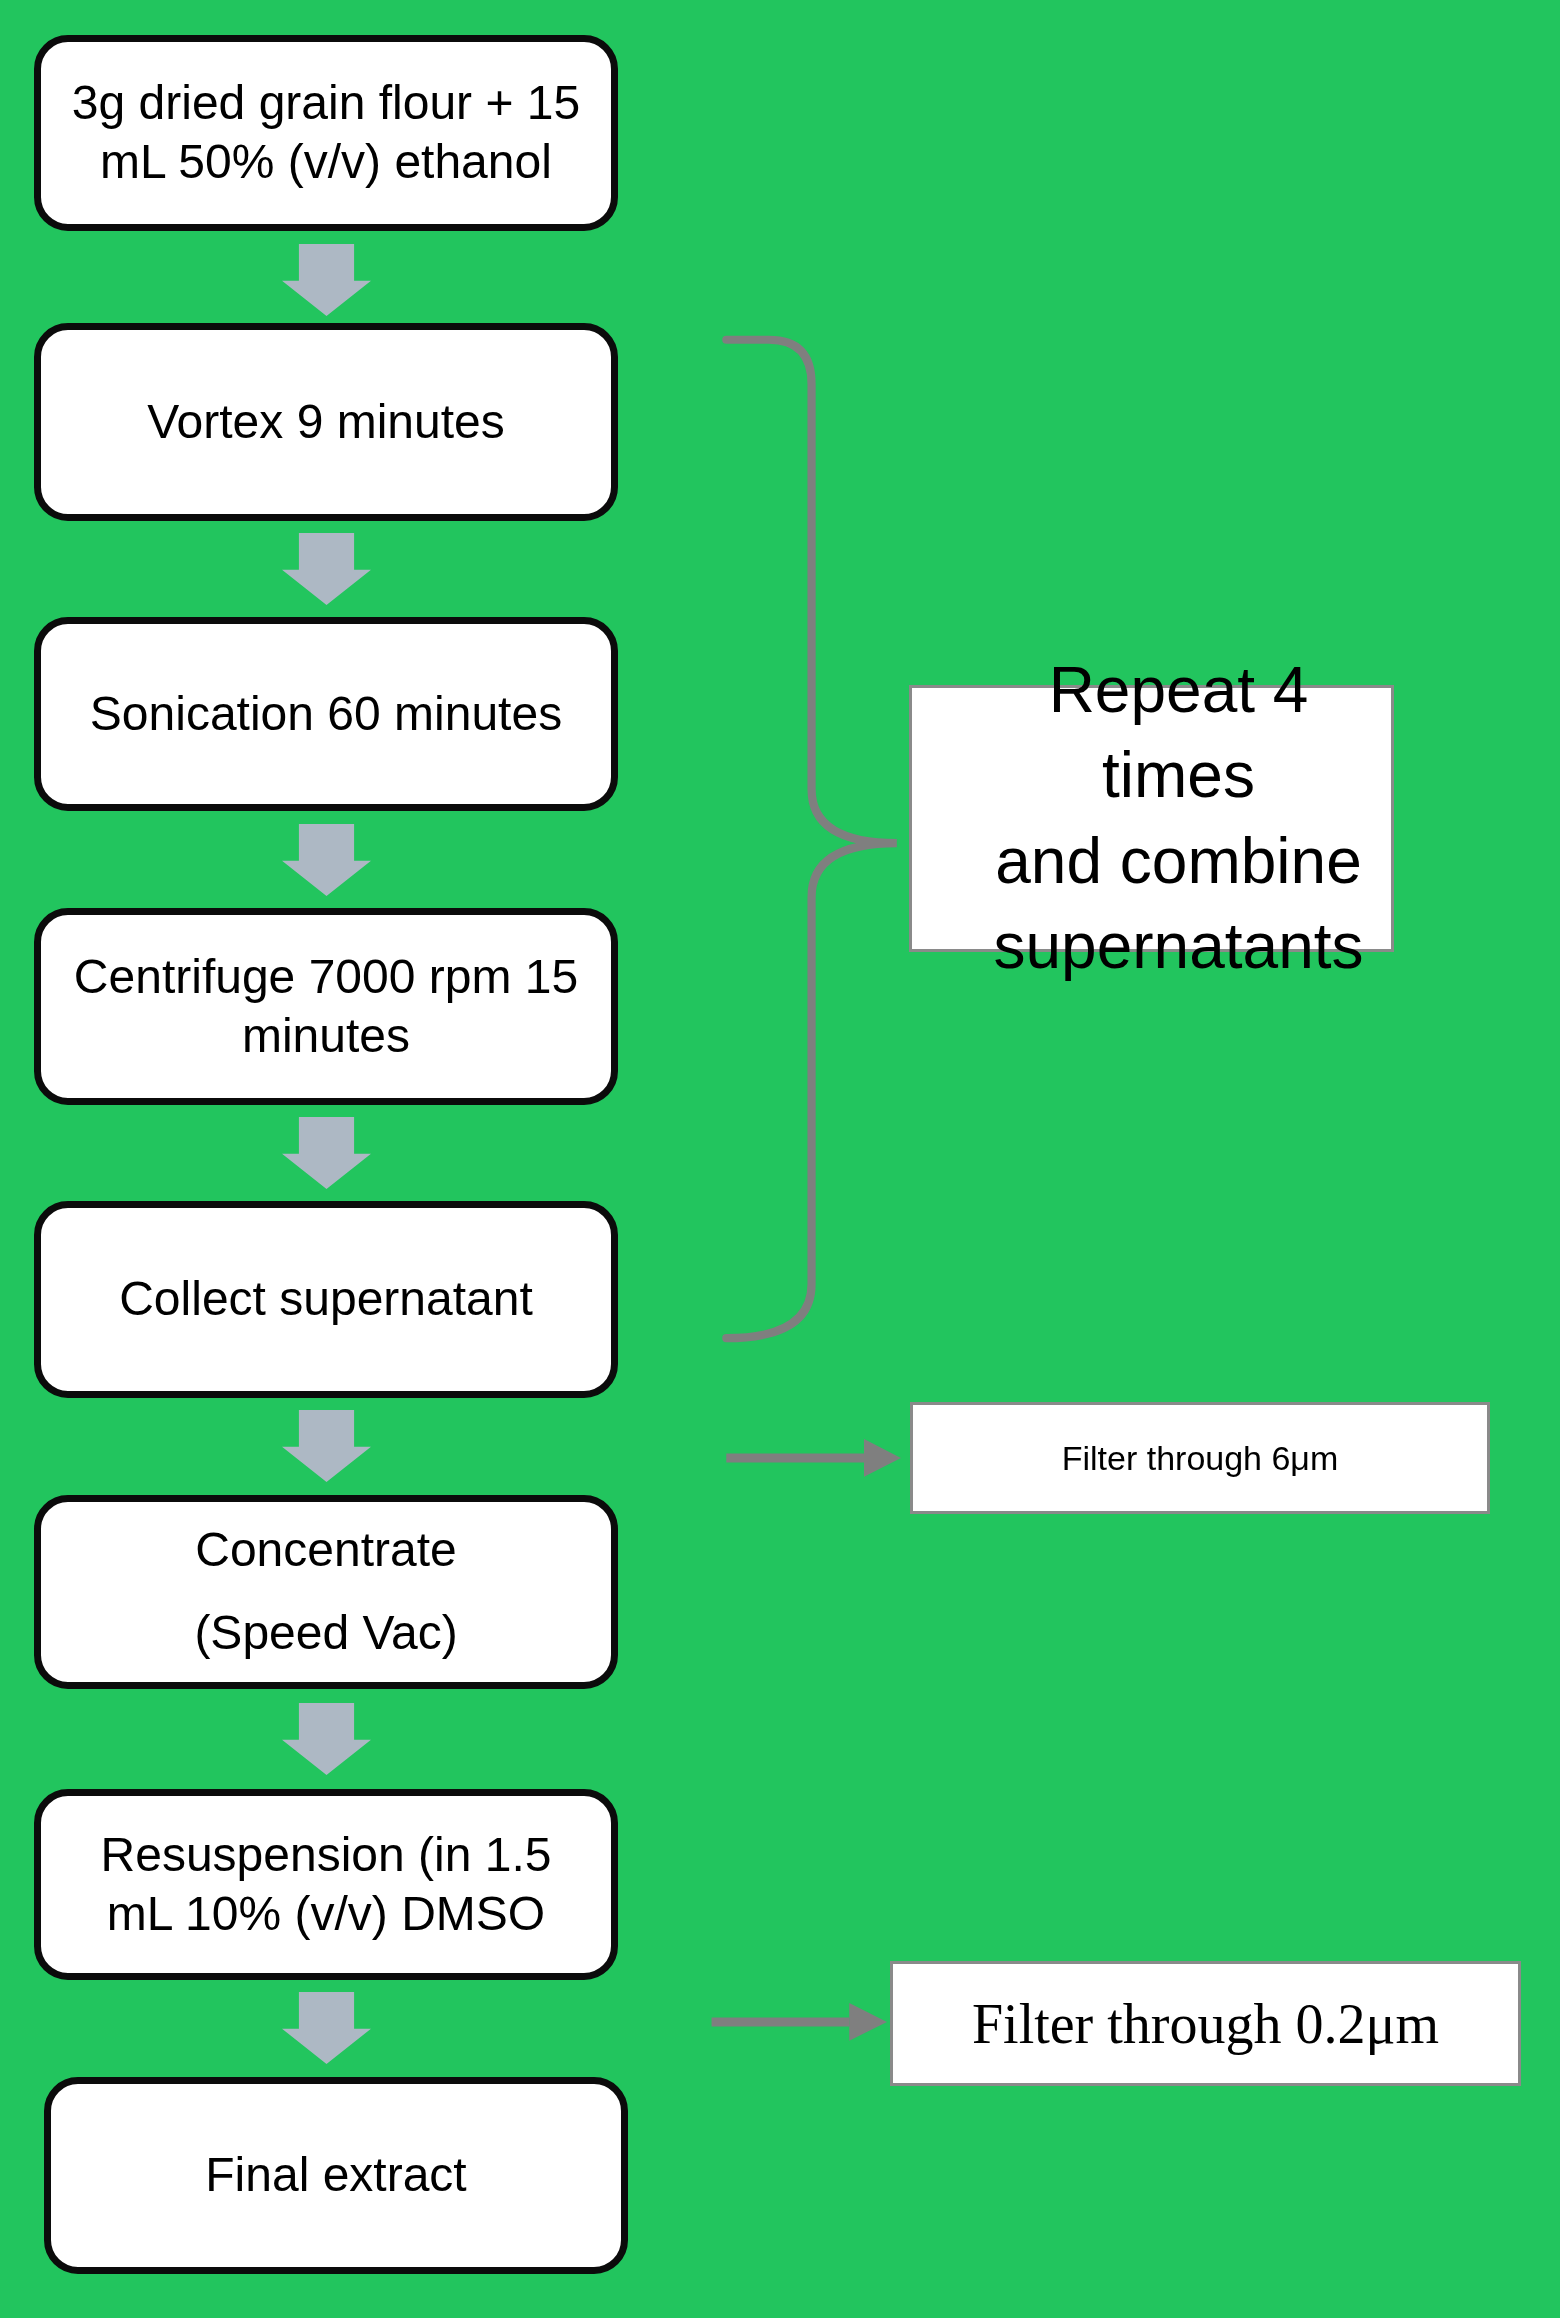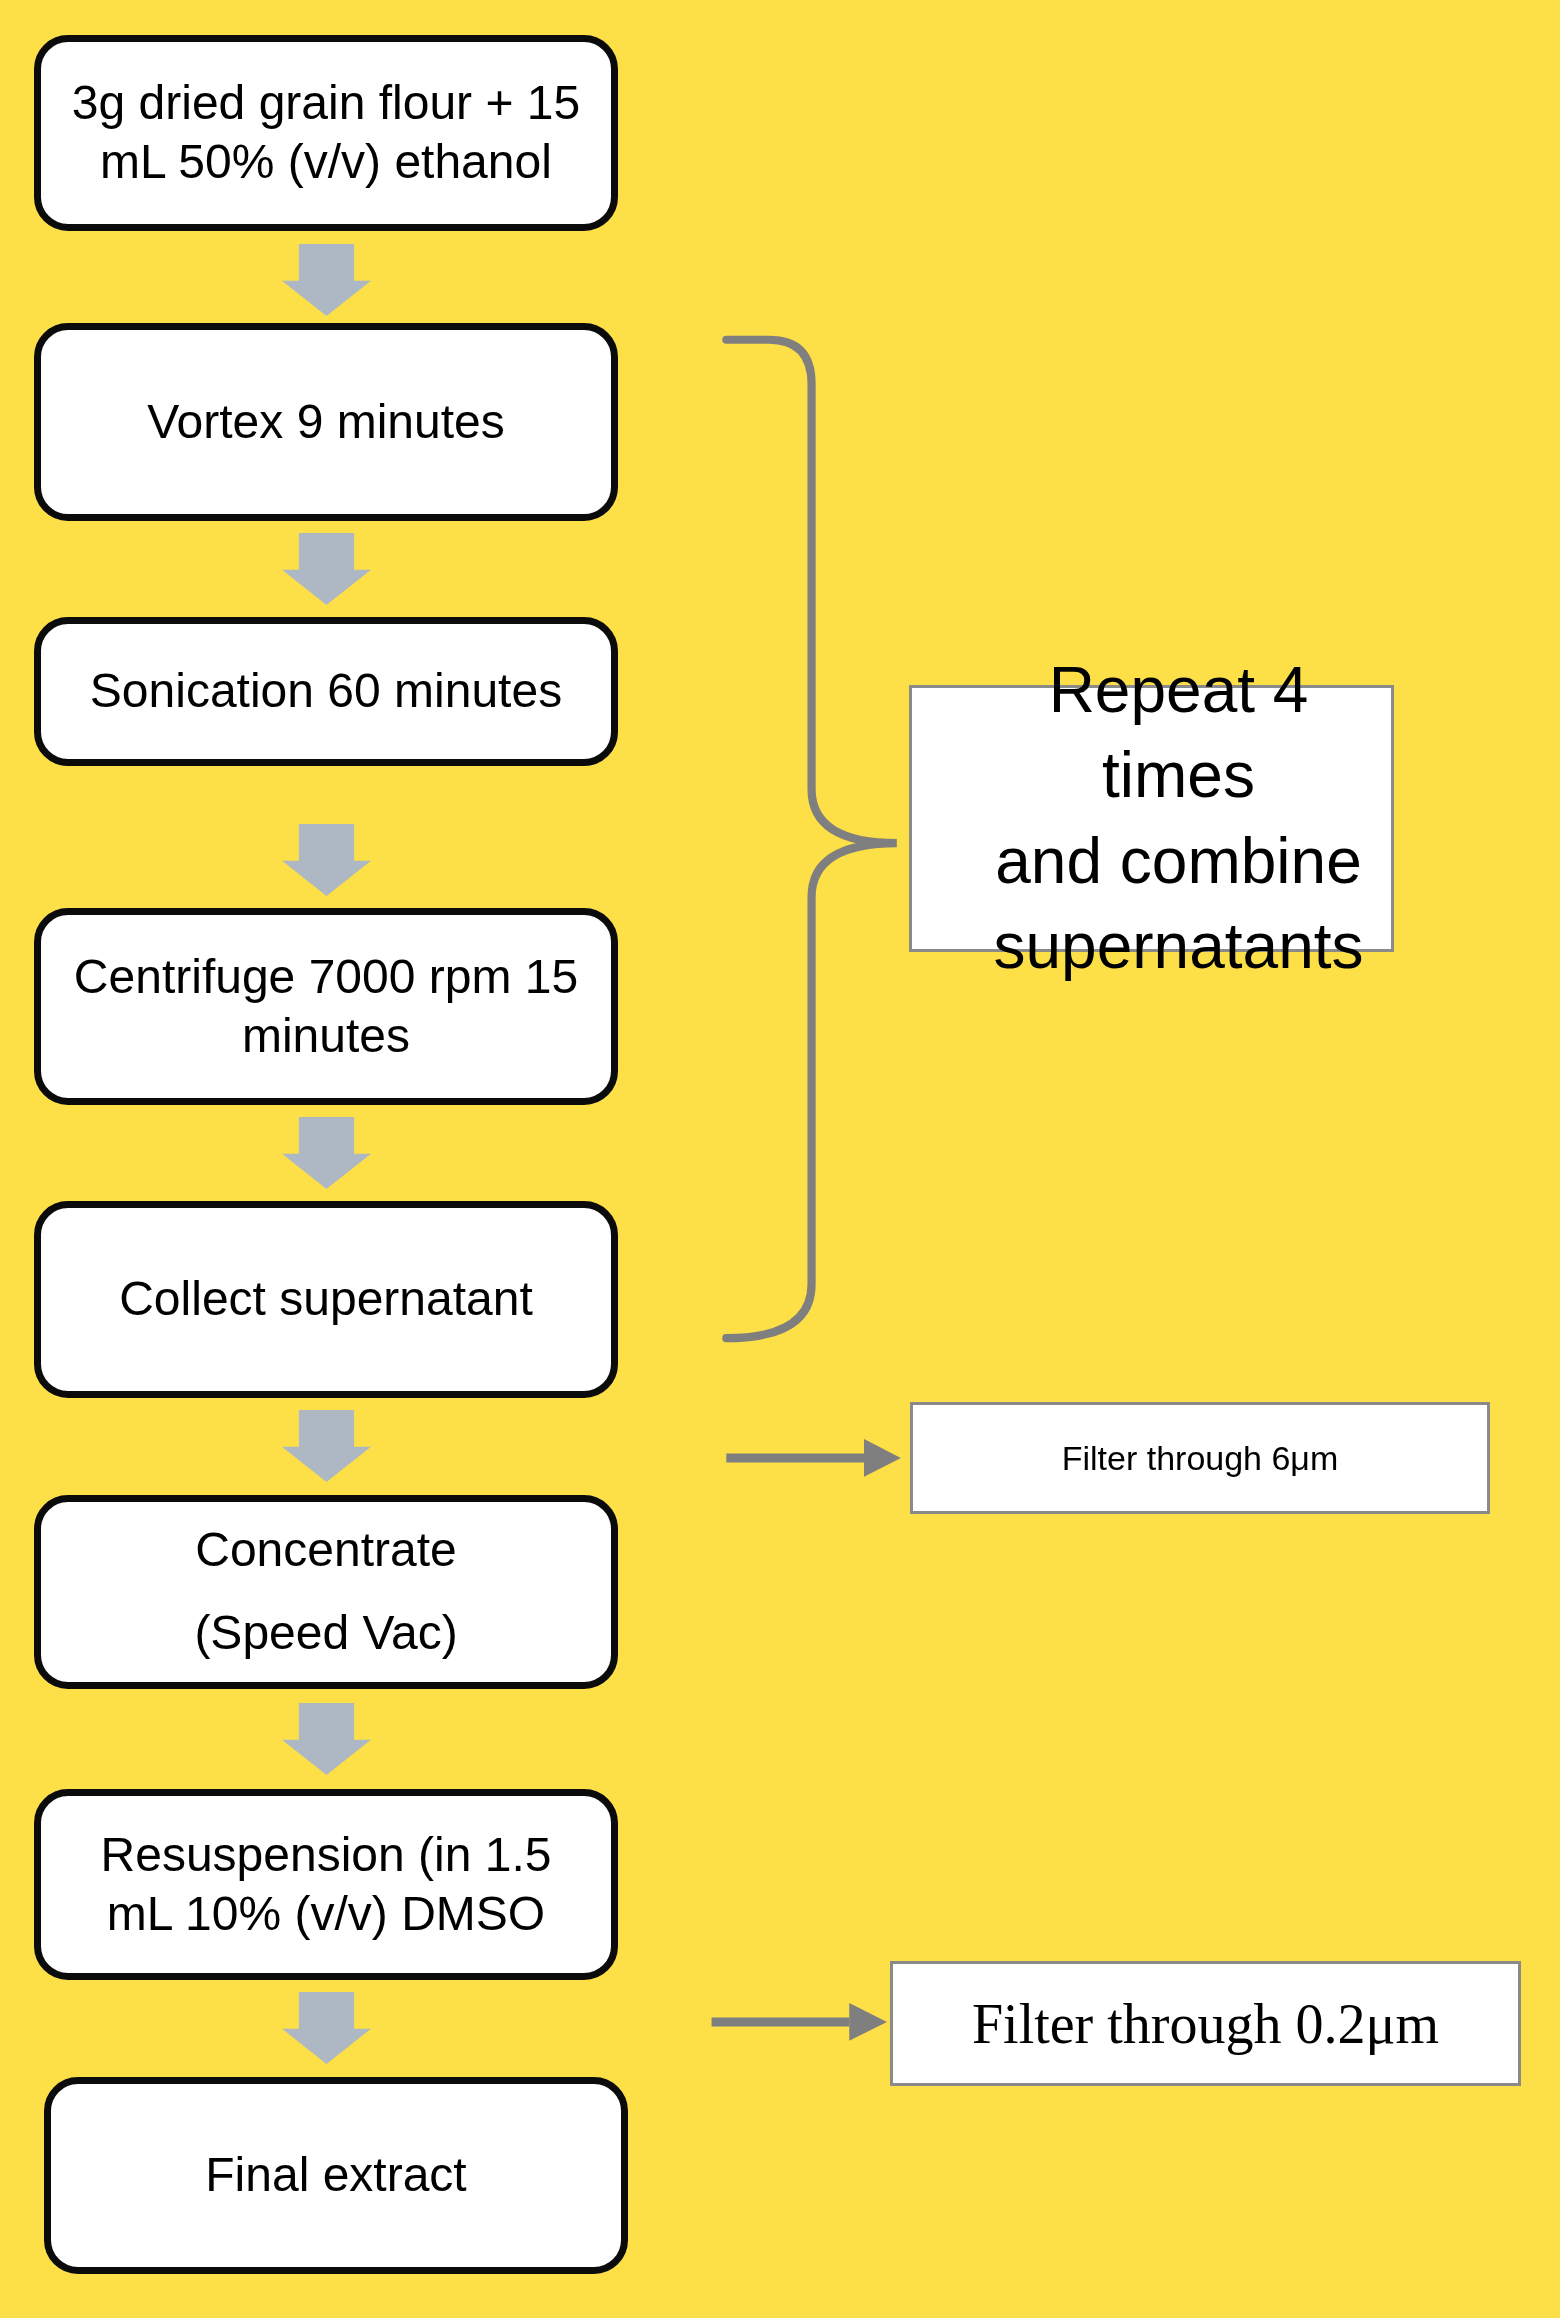--- a/index.html
+++ b/index.html
@@ -1,28 +1,28 @@
 <!DOCTYPE html>
 <html style="font-size:13px"><head>
 <meta charset="utf-8">
 <style>
   html,body{margin:0;padding:0;background:#ffffff;}
   #canvas{
-    position:relative;width:1560px;height:2319px;background:#fde047;overflow:hidden;
+    position:relative;width:1560px;height:2319px;background:#22c55e;overflow:hidden;
     font-family:"Liberation Sans","DejaVu Sans",sans-serif;color:#000;
   }
   .step-box{
     position:absolute;left:34px;width:584px;box-sizing:border-box;
     background:#ffffff;border:7.4px solid #0b0b0b;border-radius:34px;
     display:flex;align-items:center;justify-content:center;
     text-align:center;font-size:48px;line-height:1.22;white-space:pre-line;
   }
   .b1{top:35px;height:196px;}
   .b2{top:323px;height:198px;}
-  .b3{top:617px;height:149px;}
+  .b3{top:617px;height:194px;}
   .b4{top:908px;height:197px;}
   .b5{top:1201px;height:197px;}
   .b6{top:1495px;height:194px;line-height:1.72;}
   .b7{top:1789px;height:191px;}
   .b8{top:2077px;height:197px;margin-left:10px;}
   .block-arrow{
     position:absolute;left:282px;width:89px;height:72px;background:#adb8c4;
     clip-path:polygon(19% 0,81% 0,81% 51%,100% 51%,50% 100%,0 51%,19% 51%);
   }
   .a1{top:244px;} .a2{top:533px;} .a3{top:824px;} .a4{top:1117px;}

